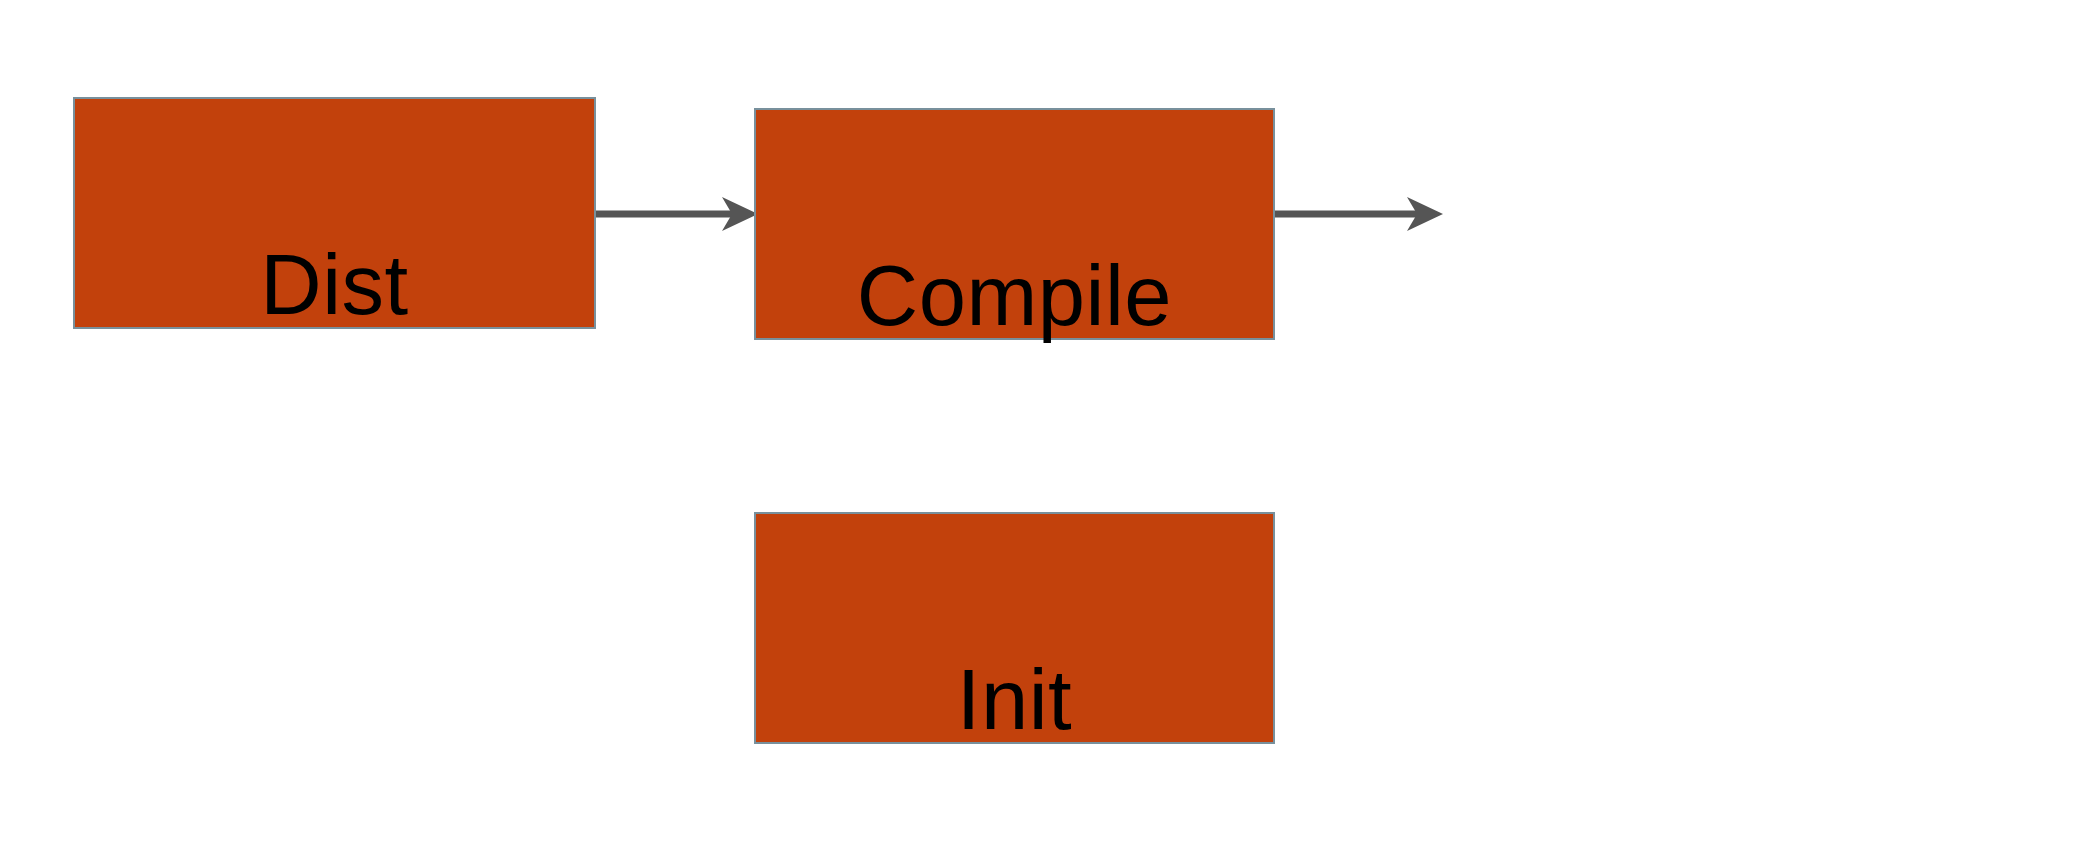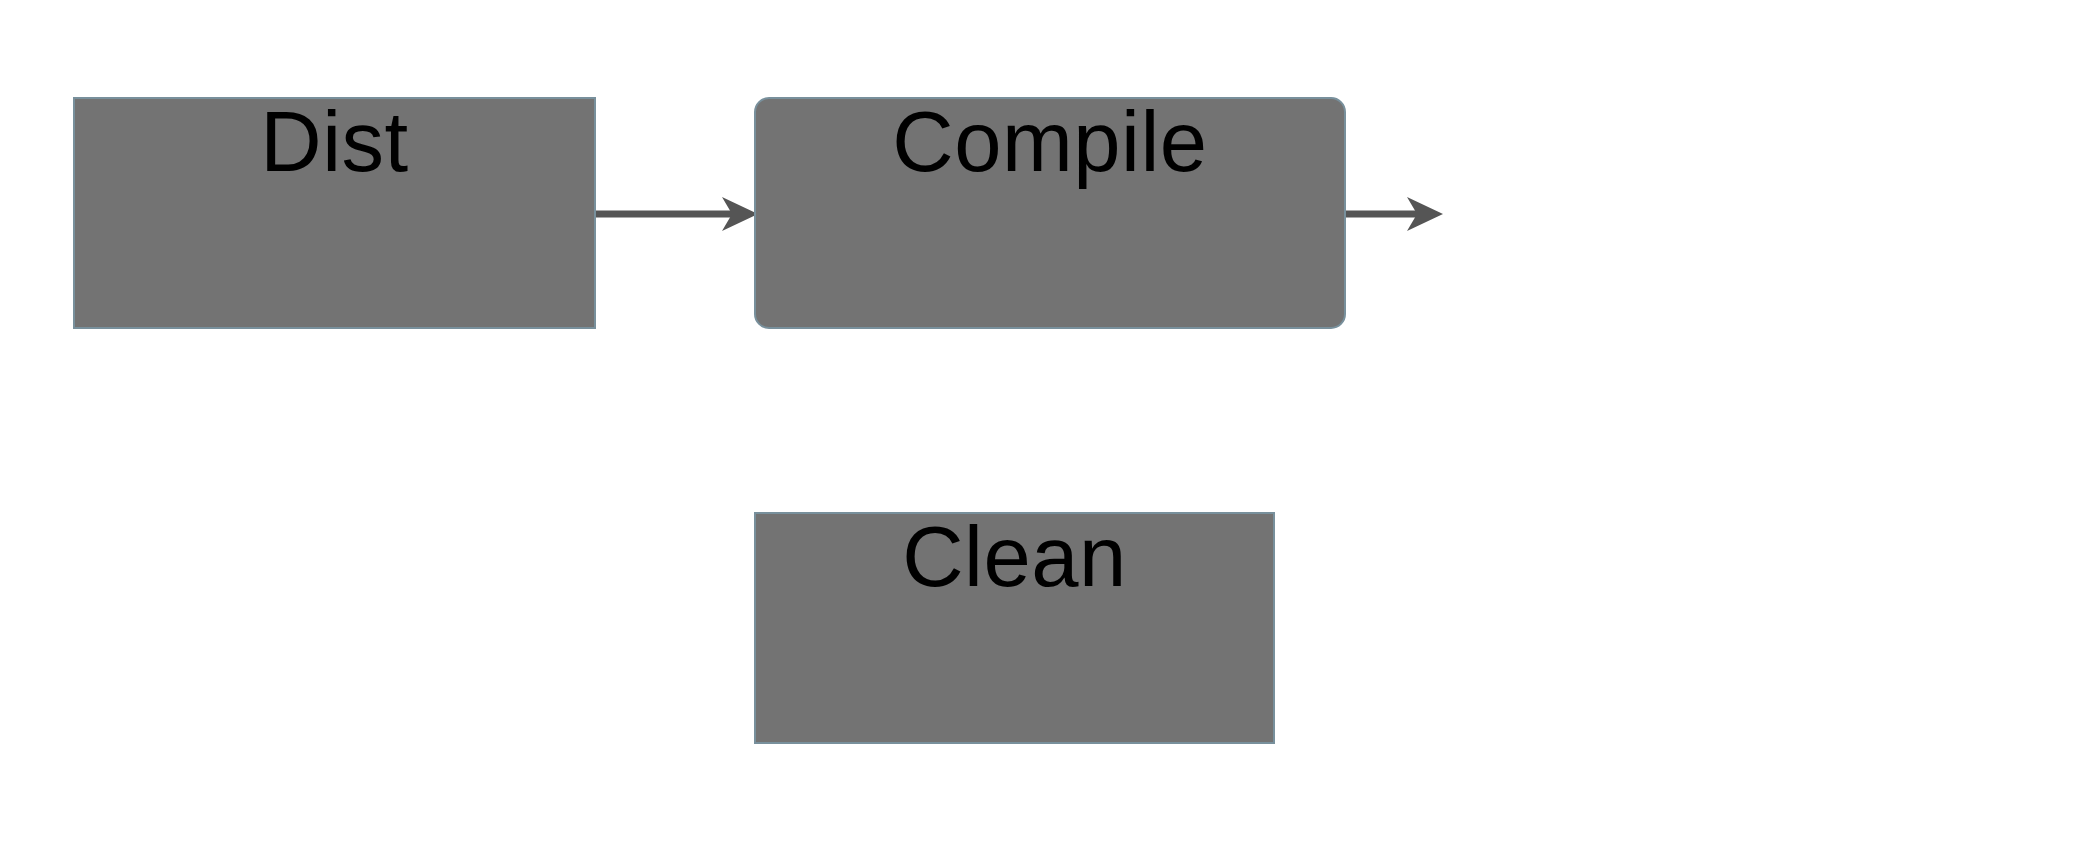--- a/index.html
+++ b/index.html
@@ -14,24 +14,24 @@
   #canvas {
     position: relative;
     width: 2078px;
     height: 848px;
     background: #ffffff;
     overflow: hidden;
   }
   .node {
     position: absolute;
     box-sizing: border-box;
-    background: #737373;
+    background: #c2410c;
     border: 2px solid #78909c;
     display: flex;
-    align-items: flex-start;
+    align-items: flex-end;
     justify-content: center;
   }
   .node-label {
     font-family: "Liberation Sans", sans-serif;
     font-size: 85px;
     font-weight: 400;
     color: #000000;
     line-height: 1;
     letter-spacing: 0.5px;
     white-space: nowrap;
@@ -40,21 +40,21 @@
   .edge {
     position: absolute;
     overflow: visible;
   }
   .edge svg {
     display: block;
     overflow: visible;
   }
   
   #node-dist    { left: 73px;   top: 97px;  width: 523px; height: 232px; }
-  #node-compile { left: 754px;  top: 97px;  width: 592px; height: 232px; border-radius: 15px; }
+  #node-compile { left: 754px;  top: 108px;  width: 521px; height: 232px; }
   #node-init    { left: 1440px; top: 97px;  width: 520px; height: 232px; }
   #node-clean   { left: 754px;  top: 512px; width: 521px; height: 232px; }
   
   #edge-dist-compile { left: 596px;  top: 190px; width: 162px; height: 48px; }
   #edge-compile-init { left: 1275px; top: 190px; width: 168px; height: 48px; }
 </style>
 </head>
 <body>
 
 <div id="canvas">
@@ -76,16 +76,16 @@
   <div class="node" id="node-dist">
     <span class="node-label">Dist</span>
   </div>
 
   <div class="node" id="node-compile">
     <span class="node-label">Compile</span>
   </div>
 
 
   <div class="node" id="node-clean">
-    <span class="node-label">Clean</span>
+    <span class="node-label">Init</span>
   </div>
 
 </div>
 
 </body></html>

